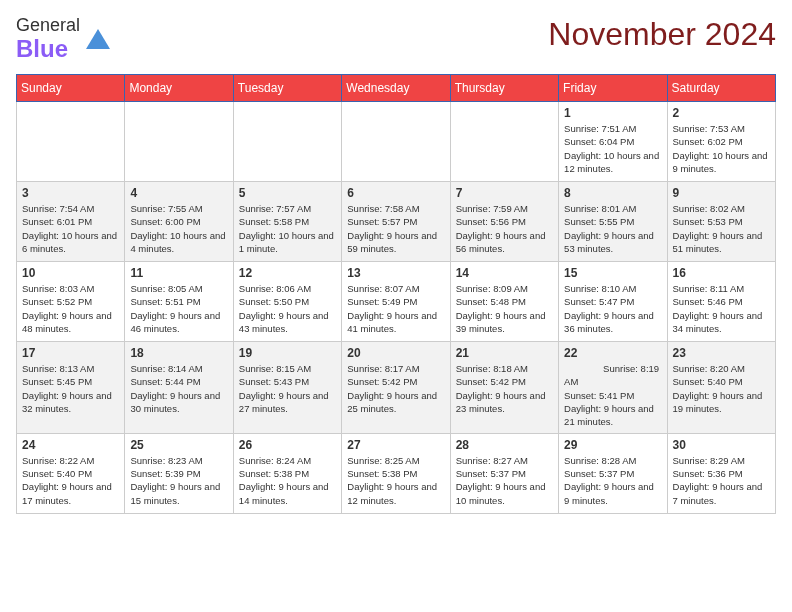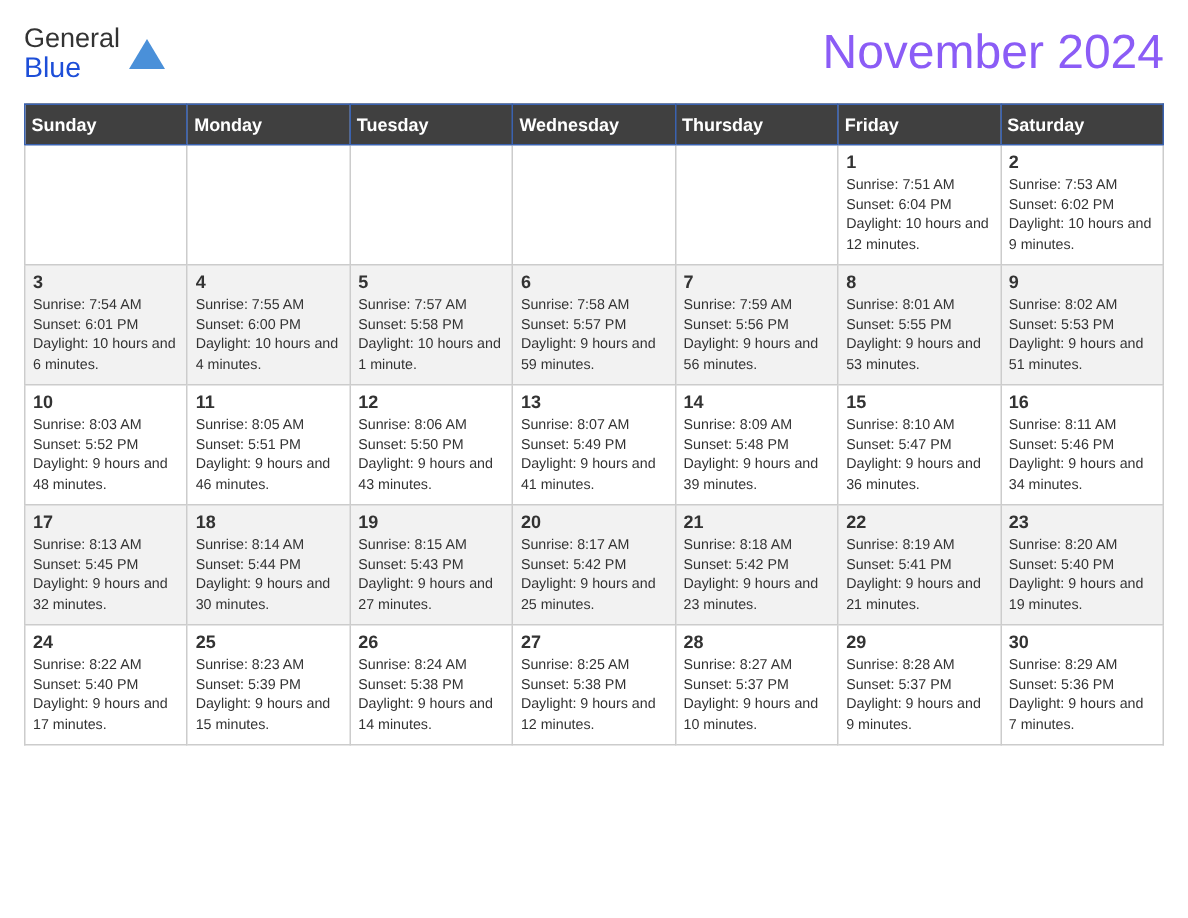--- a/index.html
+++ b/index.html
@@ -24,50 +24,50 @@
       display: flex;
       flex-direction: column;
       line-height: 1.1;
     }
     .logo-general {
       font-size: 18px;
       font-weight: normal;
       color: #333;
     }
     .logo-blue {
-      font-size: 19px;
-      font-weight: normal;
-      color: #1d4ed8;
+      font-size: 24px;
+      font-weight: bold;
+      color: #8b5cf6;
     }
     .logo-icon {
       width: 28px;
       height: 28px;
       margin-left: 4px;
     }
     .title-block {
       text-align: right;
     }
     .month-title {
       font-size: 32px;
       font-weight: normal;
-      color: #8b5cf6;
+      color: #7f1d1d;
     }
     .location {
       font-size: 15px;
       color: #555;
     }
     table {
       width: 100%;
       border-collapse: collapse;
     }
     thead th {
-      background-color: #404040;
+      background-color: #ef4444;
       color: #fff;
       font-size: 12px;
-      font-weight: bold;
+      font-weight: normal;
       padding: 6px 4px;
       text-align: left;
       border: 1px solid #3a62b0;
     }
     tbody td {
       border: 1px solid #ccc;
       vertical-align: top;
       padding: 4px 5px;
       width: calc(100% / 7);
       font-size: 10px;
@@ -194,21 +194,21 @@
 Daylight: 9 hours and 30 minutes.</span></td>
         <td><span class="day-num">19</span><span class="day-info" style="white-space: pre-line;">Sunrise: 8:15 AM
 Sunset: 5:43 PM
 Daylight: 9 hours and 27 minutes.</span></td>
         <td><span class="day-num">20</span><span class="day-info" style="white-space: pre-line;">Sunrise: 8:17 AM
 Sunset: 5:42 PM
 Daylight: 9 hours and 25 minutes.</span></td>
         <td><span class="day-num">21</span><span class="day-info" style="white-space: pre-line;">Sunrise: 8:18 AM
 Sunset: 5:42 PM
 Daylight: 9 hours and 23 minutes.</span></td>
-        <td><span class="day-num">22</span><span class="day-info" style="white-space: pre-line;">Sunrise: 8:19 AM
+        <td><span class="day-num">22</span><span class="day-info" style="white-space: pre-line; margin-left: 39px;">Sunrise: 8:19 AM
 Sunset: 5:41 PM
 Daylight: 9 hours and 21 minutes.</span></td>
         <td><span class="day-num">23</span><span class="day-info" style="white-space: pre-line; text-align: center;">Sunrise: 8:20 AM
 Sunset: 5:40 PM
 Daylight: 9 hours and 19 minutes.</span></td>
       </tr>
       <tr>
         <td><span class="day-num">24</span><span class="day-info" style="white-space: pre-line;">Sunrise: 8:22 AM
 Sunset: 5:40 PM
 Daylight: 9 hours and 17 minutes.</span></td>

